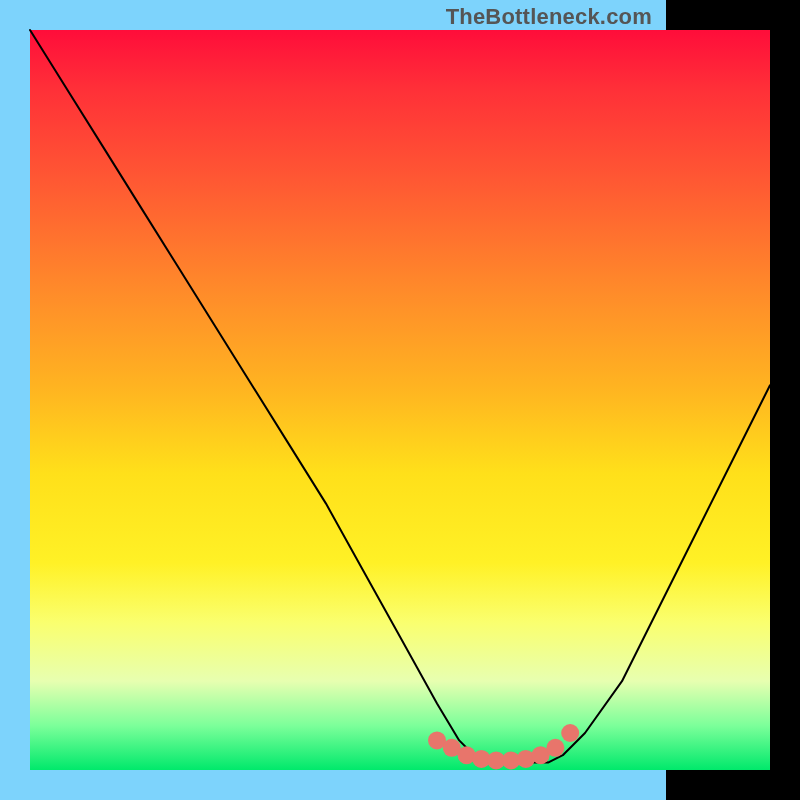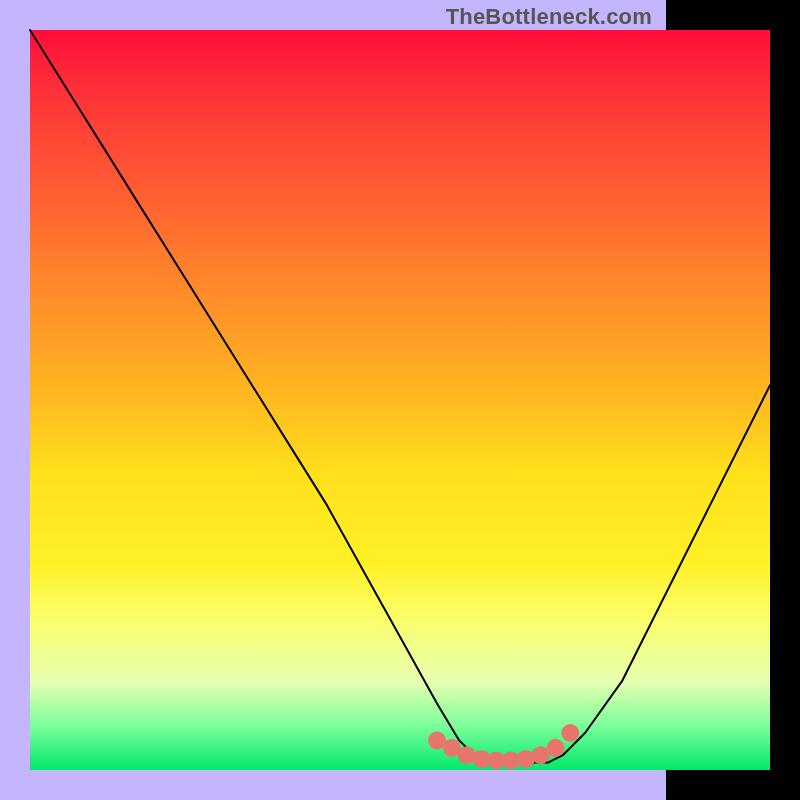--- a/index.html
+++ b/index.html
@@ -8,21 +8,21 @@
     width: 800px;
     height: 800px;
     background: #000;
     overflow: hidden;
     font-family: Arial, Helvetica, sans-serif;
   }
   .frame {
     position: relative;
     width: 666px;
     height: 800px;
-    background: #c4b5fd;
+    background: #7dd3fc;
     text-align: center;
   }
   .watermark {
     position: absolute;
     top: 4px;
     right: 14px;
     color: #555;
     font-size: 22px;
     font-weight: 600;
     letter-spacing: 0.2px;

